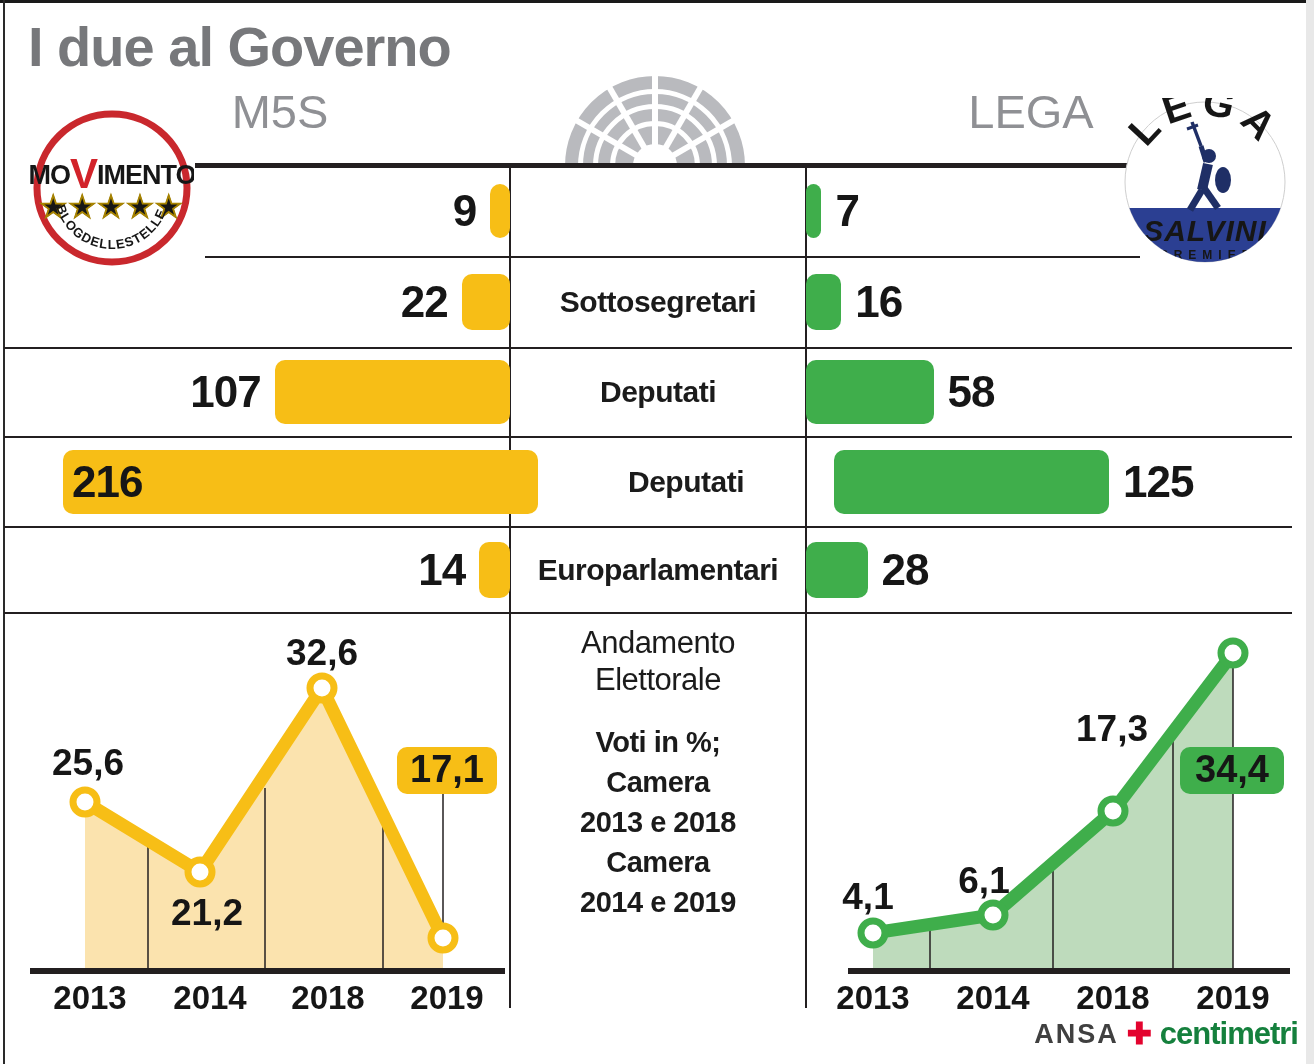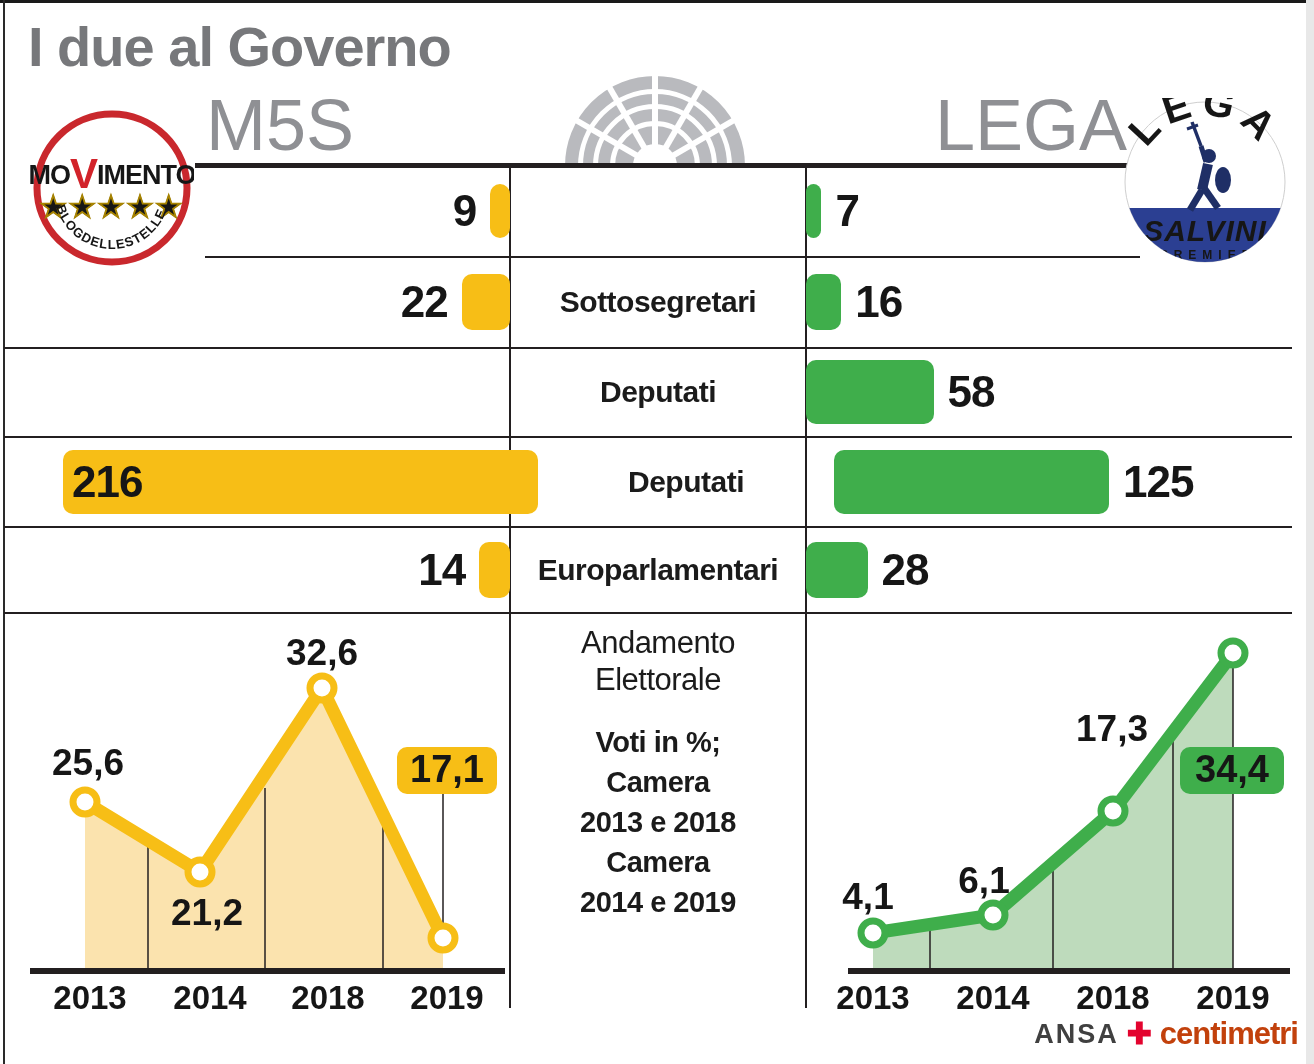--- a/index.html
+++ b/index.html
@@ -5,21 +5,21 @@
   html,body{margin:0;padding:0;background:#e8e8e8;}
   .canvas{position:relative;width:1283px;height:1064px;background:#ffffff;overflow:hidden;
           font-family:"Liberation Sans",sans-serif;color:#1b1b1b;padding-left:23px;}
   .abs{position:absolute;}
   
   .frame-top{left:0;top:0;width:1314px;height:3px;background:#1a1a1a;}
   .frame-left{left:3px;top:0;width:2px;height:1064px;background:#2a2a2a;}
   .frame-right{left:1307px;top:0;width:2px;height:1064px;background:#2a2a2a;}
   
   .page-title{left:28px;top:14px;font-size:56px;font-weight:bold;letter-spacing:-1px;color:#77787b;}
-  .party-header{top:84px;width:220px;text-align:center;font-size:72px;font-weight:400;color:#8f9094;letter-spacing:0;}
+  .party-header{top:84px;width:220px;text-align:center;font-size:47px;font-weight:400;color:#8f9094;letter-spacing:0;}
   .hdr-m5s{left:170px;}
   .hdr-lega{left:921px;}
   
   .rule{background:#231f20;}
   .top-rule{left:195px;top:163px;width:940px;height:5px;}
   .sep{height:2px;}
   .sep1{left:205px;top:256px;width:935px;}
   .sep2{left:4px;top:347px;width:1288px;}
   .sep3{left:4px;top:436px;width:1288px;}
   .sep4{left:4px;top:526px;width:1288px;}
@@ -50,21 +50,21 @@
   .mid-block{left:510px;top:624px;width:296px;text-align:center;}
   .mid-title{font-size:31px;font-weight:normal;line-height:37px;letter-spacing:-0.5px;}
   .mid-desc{margin-top:24px;font-size:29px;font-weight:bold;line-height:40px;letter-spacing:-0.5px;}
   
   svg text{font-family:"Liberation Sans",sans-serif;font-weight:bold;fill:#161616;}
   .logo{z-index:5;}
   
   .footer{left:0;top:1016px;width:1298px;display:flex;justify-content:flex-end;align-items:center;gap:8px;}
   .ansa{font-size:27px;font-weight:700;letter-spacing:2px;color:#404040;}
   .plus{font-size:30px;font-weight:bold;color:#e3032e;line-height:1;}
-  .centimetri{font-size:31px;font-weight:bold;letter-spacing:-1px;color:#c2410c;}
+  .centimetri{font-size:31px;font-weight:bold;letter-spacing:-1px;color:#15803d;}
 </style>
 </head>
 <body>
 
 <div class="canvas">
 
   <div class="abs frame-top"></div>
   <div class="abs frame-left"></div>
   <div class="abs frame-right"></div>
 
@@ -115,20 +115,24 @@
       <div class="bar bar-yellow" style="width: 48.4px;"></div>
     </div>
     <div class="cell-label">Sottosegretari</div>
     <div class="cell-lega">
       <div class="bar bar-green" style="width: 35.2px;"></div>
       <span class="val">16</span>
     </div>
   </div>
 
   <div class="row row3">
+    <div class="cell-m5s">
+      <span class="val">107</span>
+      <div class="bar bar-yellow" style="width: 235.4px;"></div>
+    </div>
     <div class="cell-label">Deputati</div>
     <div class="cell-lega">
       <div class="bar bar-green" style="width: 127.6px;"></div>
       <span class="val">58</span>
     </div>
   </div>
 
   <div class="row row4">
     <div class="cell-m5s inside">
       <span class="val">216</span>

